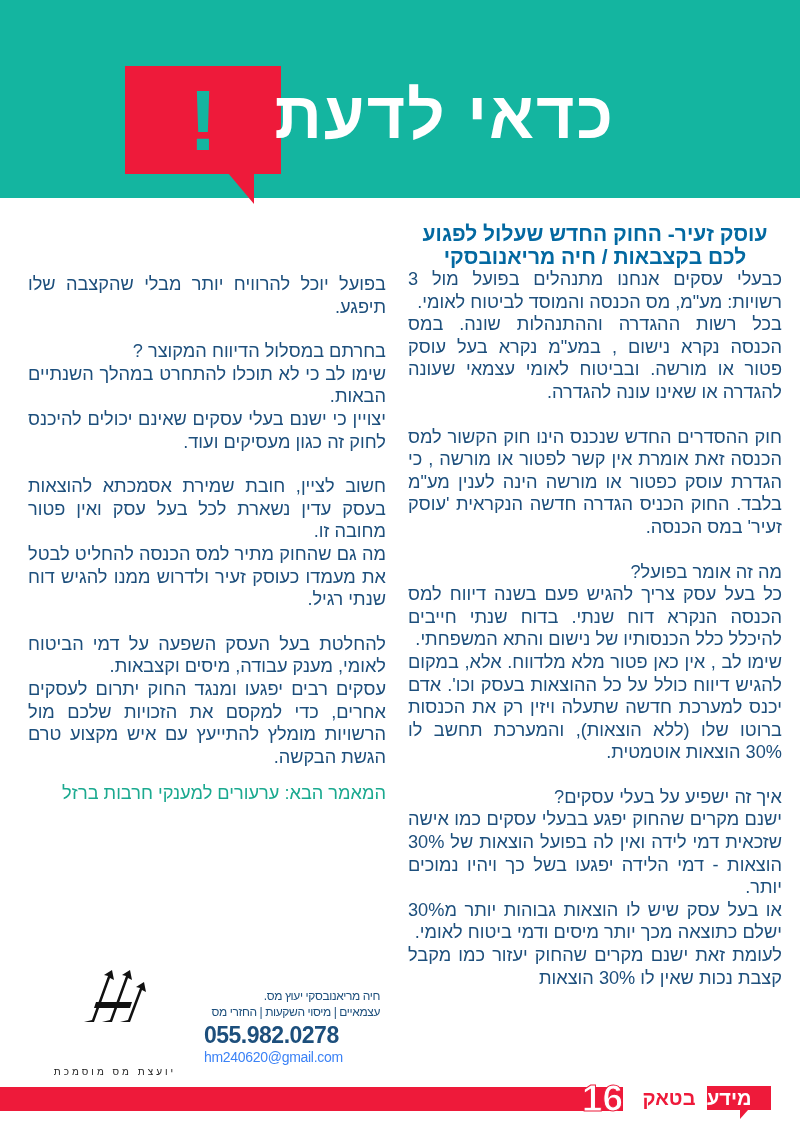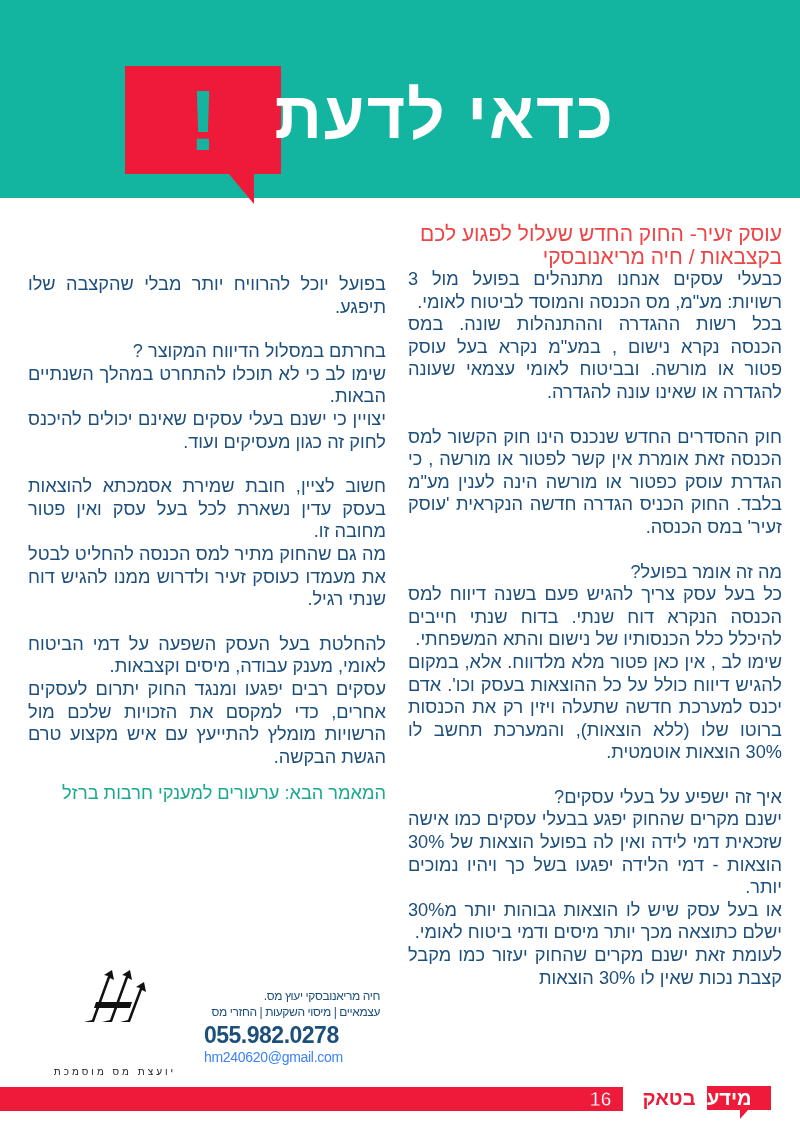--- a/index.html
+++ b/index.html
@@ -40,22 +40,22 @@
     .col {
       position: absolute; direction: rtl; text-align: justify;
       color: #1d4f7c; font-size: 18.2px; line-height: 22.6px;
       font-family: "Liberation Sans", sans-serif;
     }
     .col-right { left: 408px; top: 222px; width: 374px; }
     .col-left  { left: 28px;  top: 273px; width: 358px; }
     .col p { margin: 0; }
     .col .gap { height: 22px; }
     .article-title {
-      color: #ef4444; font-weight: normal; font-size: 21px; line-height: 23px;
-      text-align: right; margin-bottom: 0;
+      color: #0369a1; font-weight: bold; font-size: 21px; line-height: 23px;
+      text-align: center; margin-bottom: 0;
     }
     .next-article {
       color: #1aa98f; font-size: 18.2px; line-height: 22.6px; text-align: right;
     }
 
     
     .card { position: absolute; left: 20px; top: 960px; width: 360px; height: 120px; }
     .card-logo { position: absolute; left: 60px; top: 8px; width: 70px; height: 56px; }
     .card-name {
       position: absolute; left: 20px; top: 66px; width: 150px;
@@ -83,22 +83,22 @@
     .footer-bar {
       position: absolute; left: 0; top: 1087px; width: 800px; height: 24px;
       background: #ee1a3a;
     }
     .footer-white {
       position: absolute; left: 623px; top: 1080px; width: 177px; height: 38px;
       background: #ffffff;
     }
     .page-num {
       position: absolute; left: 578px; top: 1084px; width: 45px; height: 30px;
-      color: #ffffff; font-weight: bold; font-size: 20px; line-height: 30px;
-      font-family: "Liberation Sans", sans-serif; text-align: center;
+      color: #ffffff; font-weight: bold; font-size: 37px; line-height: 30px;
+      font-family: "Liberation Sans", sans-serif; 
       -webkit-text-stroke: 1px #ee1a3a;
     }
     .brand-box {
       position: absolute; left: 707px; top: 1086px; width: 64px; height: 24px;
       background: #ee1a3a; color: #fff; font-weight: bold; font-size: 20px;
       line-height: 24px; text-align: left; direction: rtl;
       font-family: "Liberation Sans", sans-serif;
     }
     .brand-box-tail {
       position: absolute; left: 740px; top: 1110px; width: 0; height: 0;

